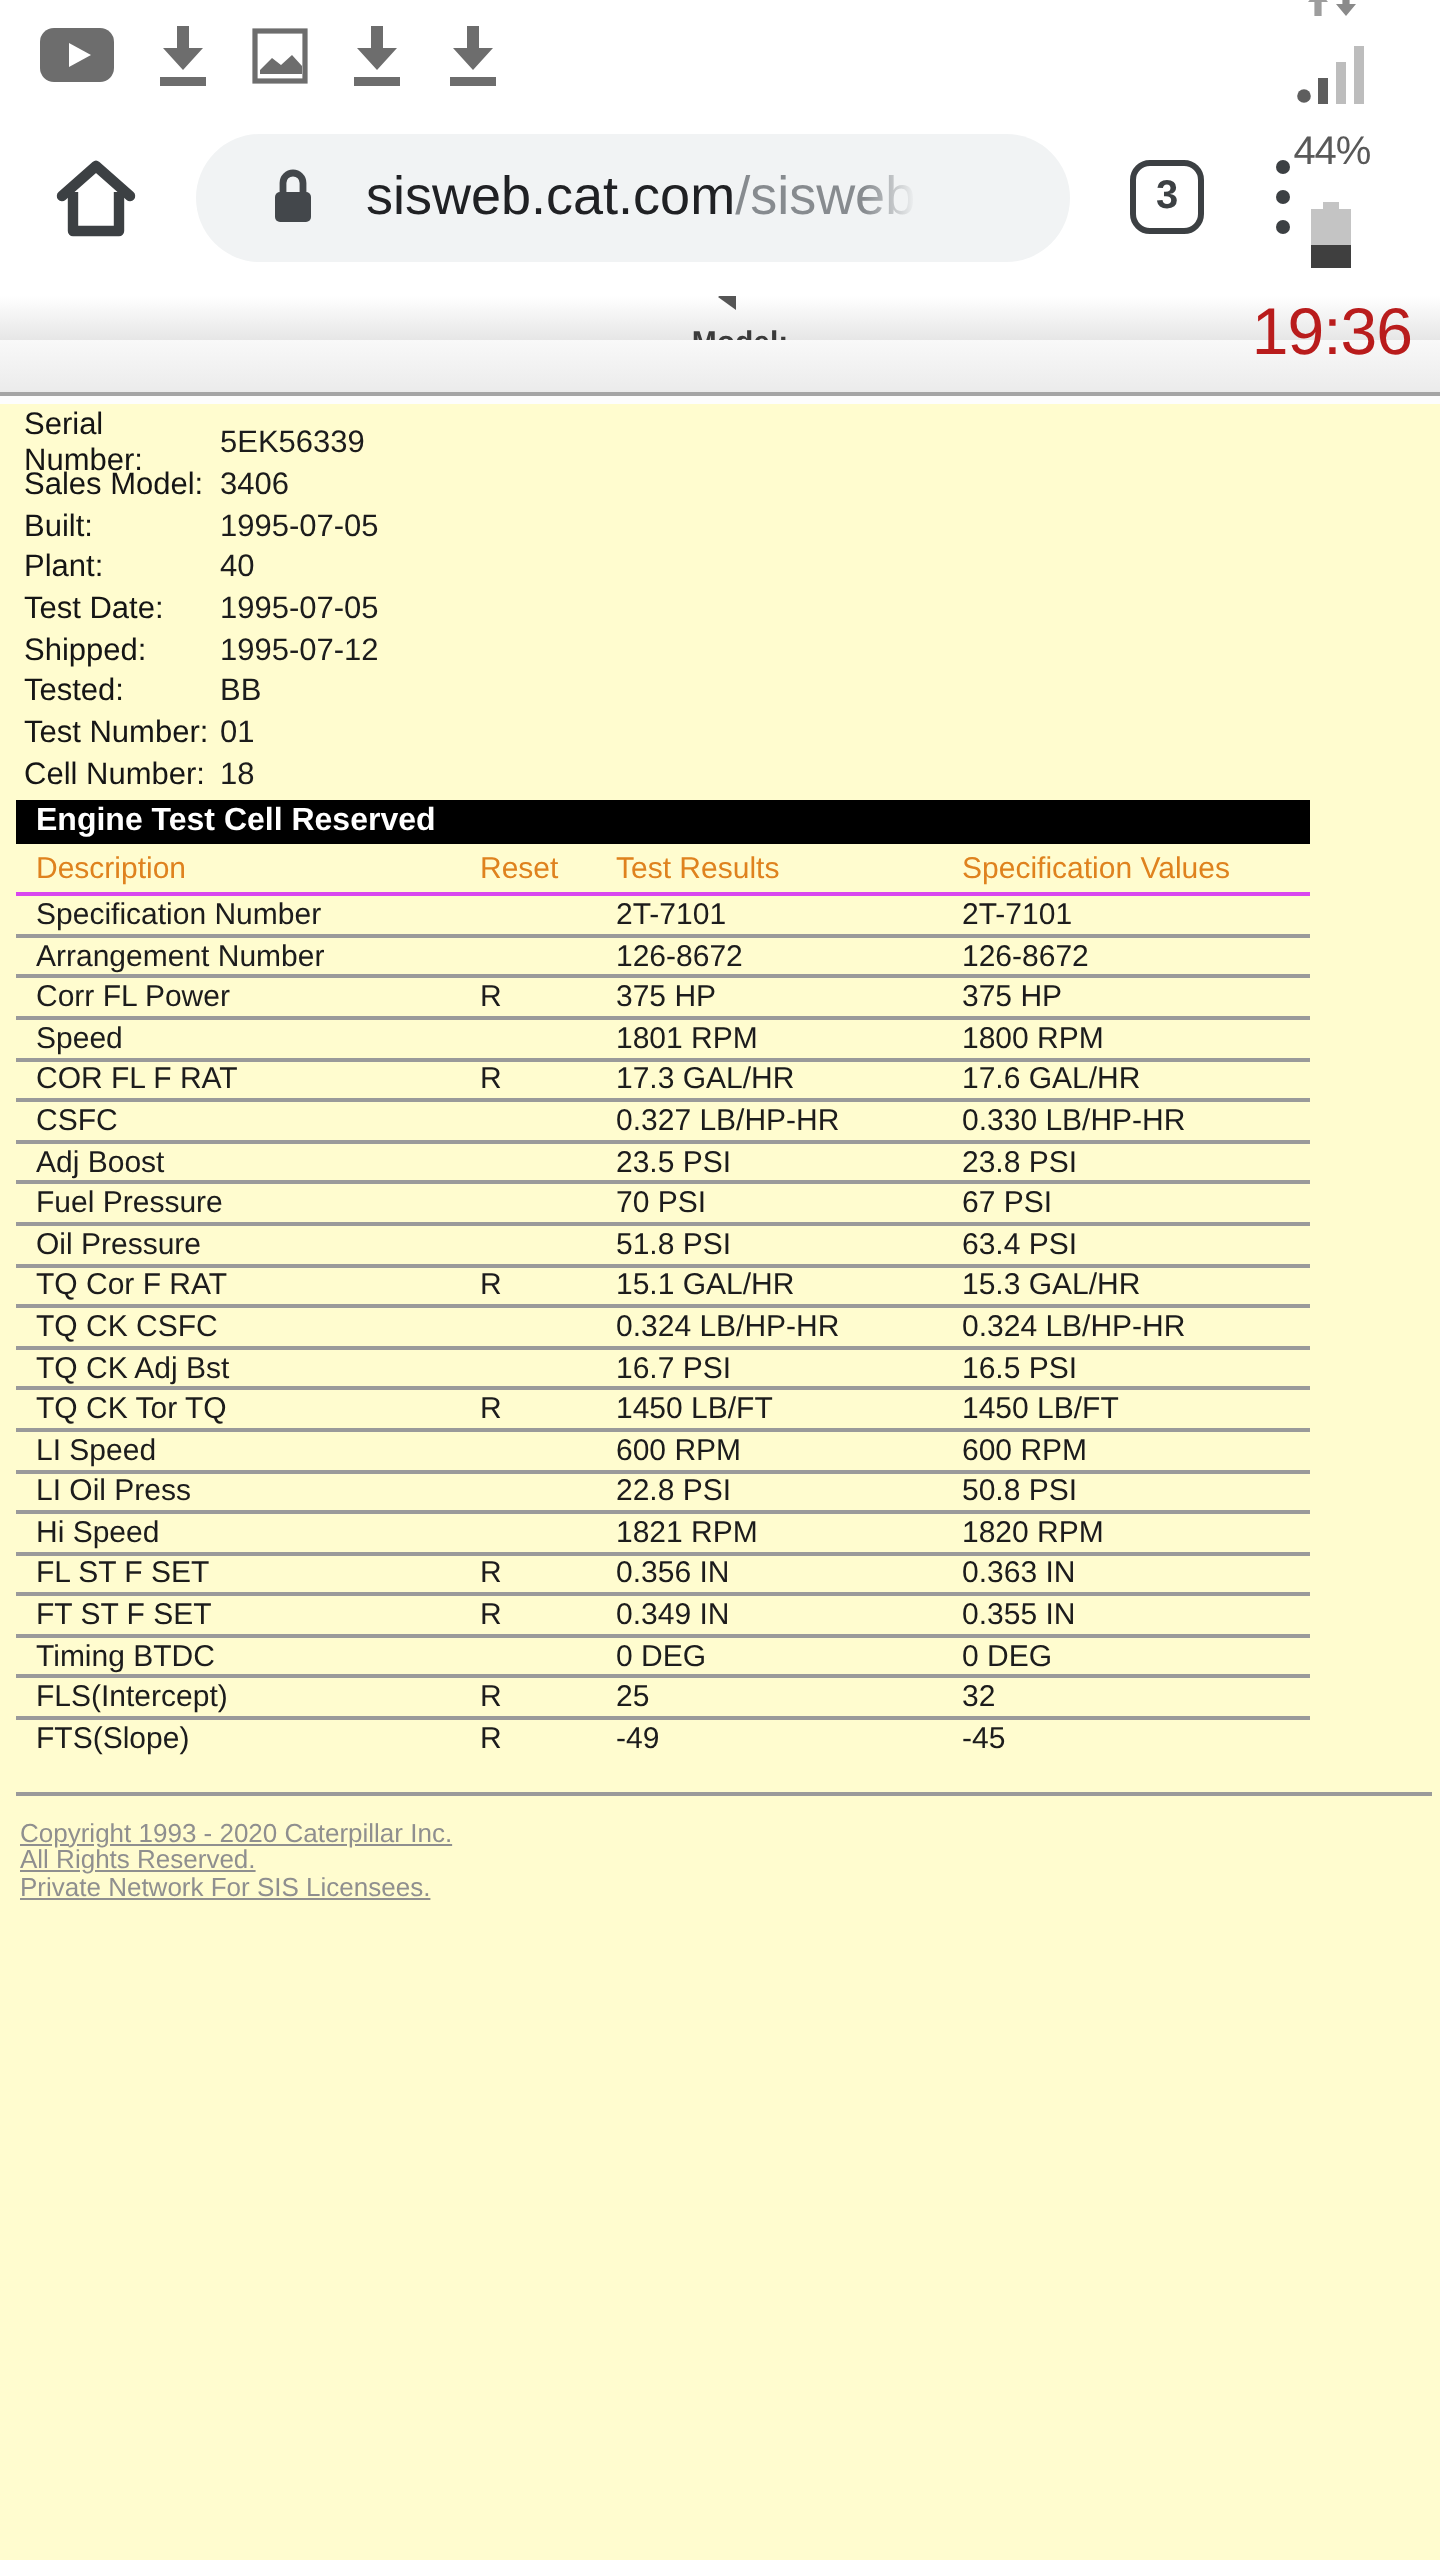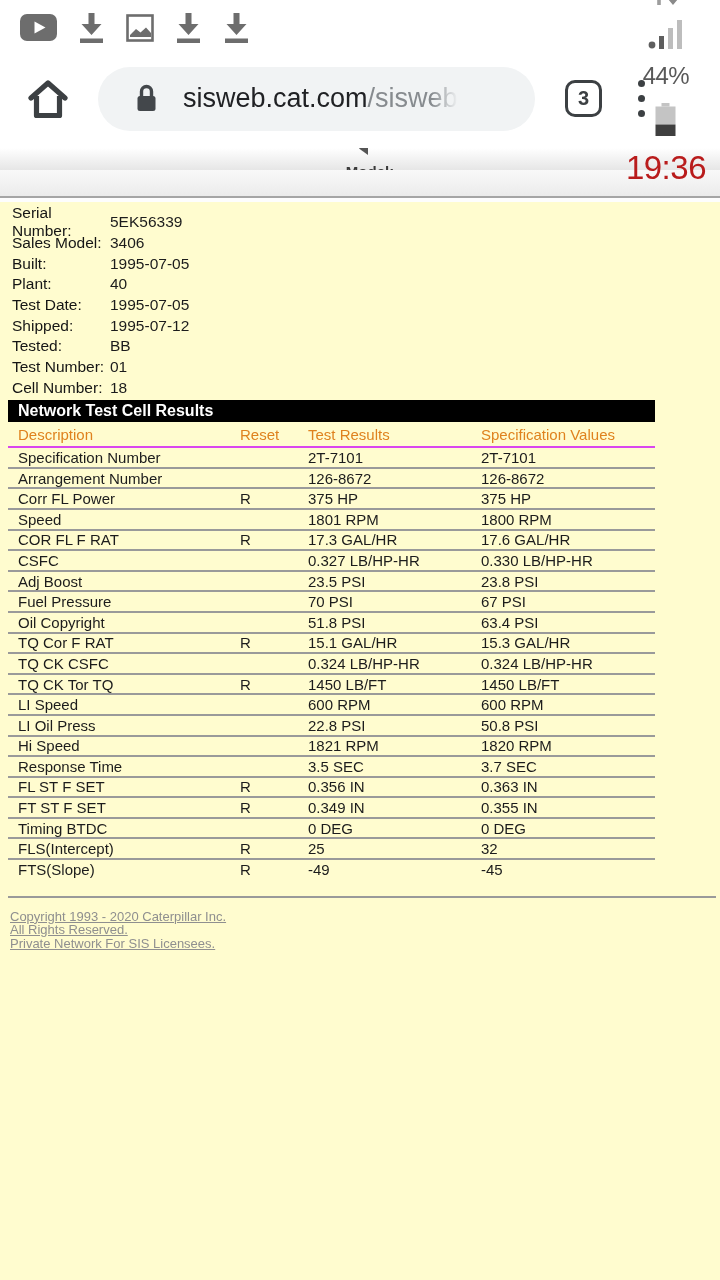--- a/index.html
+++ b/index.html
@@ -4,21 +4,21 @@
 <style>
   * { margin:0; padding:0; box-sizing:border-box; }
   html,body { width:720px; height:1280px; overflow:hidden; background:#fff;
               font-family:"Liberation Sans","DejaVu Sans",sans-serif; }
 
   
   .status-bar { height:55px; background:#fff; display:flex; align-items:center; padding:0 14px 0 20px; }
   .sb-left  { display:flex; align-items:center; gap:21px; }
   .sb-right { margin-left:auto; display:flex; align-items:center; gap:13px;flex-direction:column; }
   .sb-icon  { display:flex; align-items:center; }
-  .pct  { font-size:24px; color:#595959; letter-spacing:-0.5px; }
+  .pct  { font-size:20px; color:#595959; letter-spacing:-0.5px; }
   .time { font-size:33px; color:#b91c1c; letter-spacing:-0.5px; }
   .netgrp { display:flex; flex-direction:column; align-items:center; line-height:1; }
   .net-top { display:flex; align-items:flex-start; }
   .net-4g  { font-size:20px; font-weight:bold; color:#6d6d6d; }
   .net-lte { font-size:8px; font-weight:bold; color:#6d6d6d; margin-left:1px; letter-spacing:0; writing-mode:vertical-rl; text-orientation:upright; line-height:1; }
 
   
   .browser-bar { height:93px; background:#fff; display:flex; align-items:center; padding:0 24px 6px 26px; }
   .omnibox { width:437px; height:64px; margin-left:28px; background:#f1f3f4; border-radius:33px;
              display:flex; align-items:center; padding-left:37px; }
@@ -228,21 +228,21 @@
         <span class="info-label">Test Number:</span>
         <span class="info-value">01</span>
       </div>
       <div class="info-row">
         <span class="info-label">Cell Number:</span>
         <span class="info-value">18</span>
       </div>
     </div>
 
   <div class="black-bar">
-    <span>Network Test Cell Results</span>
+    <span>Engine Test Cell Reserved</span>
   </div>
 
   <table class="results">
     <thead>
       <tr>
         <th class="c0">Description</th>
         <th class="c1">Reset</th>
         <th class="c2">Test Results</th>
         <th class="c3">Specification Values</th>
       </tr>
@@ -290,38 +290,44 @@
           <td class="c2">23.5 PSI</td>
           <td class="c3">23.8 PSI</td>
         </tr>
         <tr>
           <td class="c0">Fuel Pressure</td>
           <td class="c1"></td>
           <td class="c2">70 PSI</td>
           <td class="c3">67 PSI</td>
         </tr>
         <tr>
-          <td class="c0">Oil Copyright</td>
+          <td class="c0">Oil Pressure</td>
           <td class="c1"></td>
           <td class="c2">51.8 PSI</td>
           <td class="c3">63.4 PSI</td>
         </tr>
         <tr>
           <td class="c0">TQ Cor F RAT</td>
           <td class="c1">R</td>
           <td class="c2">15.1 GAL/HR</td>
           <td class="c3">15.3 GAL/HR</td>
         </tr>
         <tr>
           <td class="c0">TQ CK CSFC</td>
           <td class="c1"></td>
           <td class="c2">0.324 LB/HP-HR</td>
           <td class="c3">0.324 LB/HP-HR</td>
         </tr>
         <tr>
+          <td class="c0">TQ CK Adj Bst</td>
+          <td class="c1"></td>
+          <td class="c2">16.7 PSI</td>
+          <td class="c3">16.5 PSI</td>
+        </tr>
+        <tr>
           <td class="c0">TQ CK Tor TQ</td>
           <td class="c1">R</td>
           <td class="c2">1450 LB/FT</td>
           <td class="c3">1450 LB/FT</td>
         </tr>
         <tr>
           <td class="c0">LI Speed</td>
           <td class="c1"></td>
           <td class="c2">600 RPM</td>
           <td class="c3">600 RPM</td>
@@ -330,26 +336,20 @@
           <td class="c0">LI Oil Press</td>
           <td class="c1"></td>
           <td class="c2">22.8 PSI</td>
           <td class="c3">50.8 PSI</td>
         </tr>
         <tr>
           <td class="c0">Hi Speed</td>
           <td class="c1"></td>
           <td class="c2">1821 RPM</td>
           <td class="c3">1820 RPM</td>
-        </tr>
-        <tr>
-          <td class="c0">Response Time</td>
-          <td class="c1"></td>
-          <td class="c2">3.5 SEC</td>
-          <td class="c3">3.7 SEC</td>
         </tr>
         <tr>
           <td class="c0">FL ST F SET</td>
           <td class="c1">R</td>
           <td class="c2">0.356 IN</td>
           <td class="c3">0.363 IN</td>
         </tr>
         <tr>
           <td class="c0">FT ST F SET</td>
           <td class="c1">R</td>

